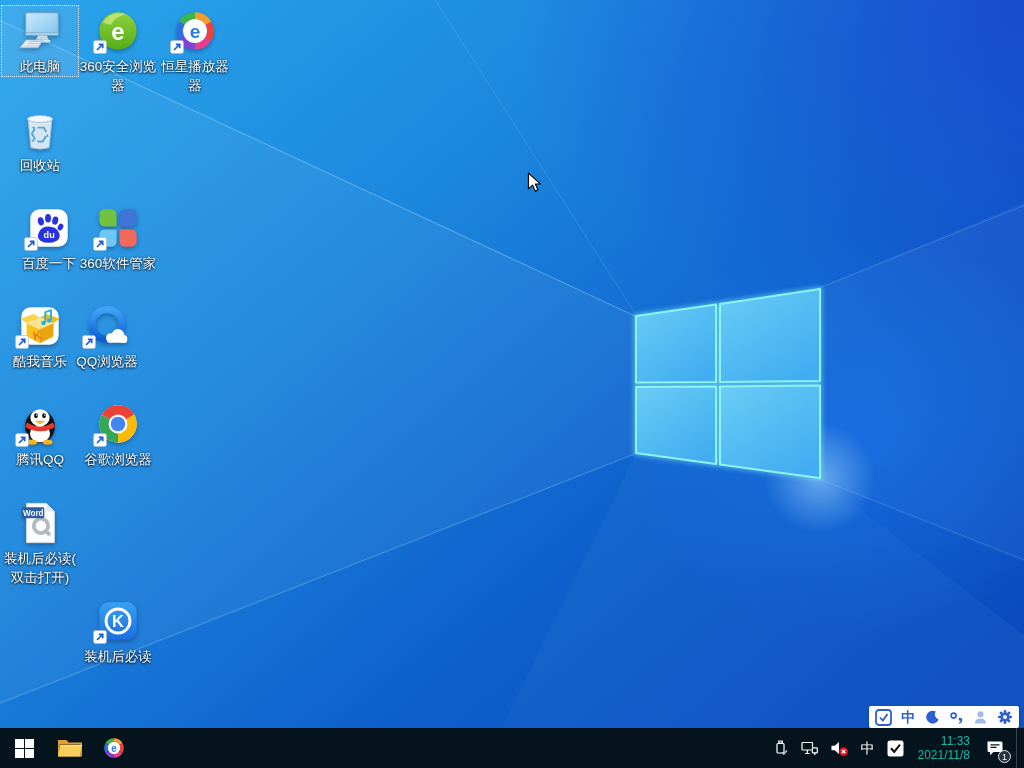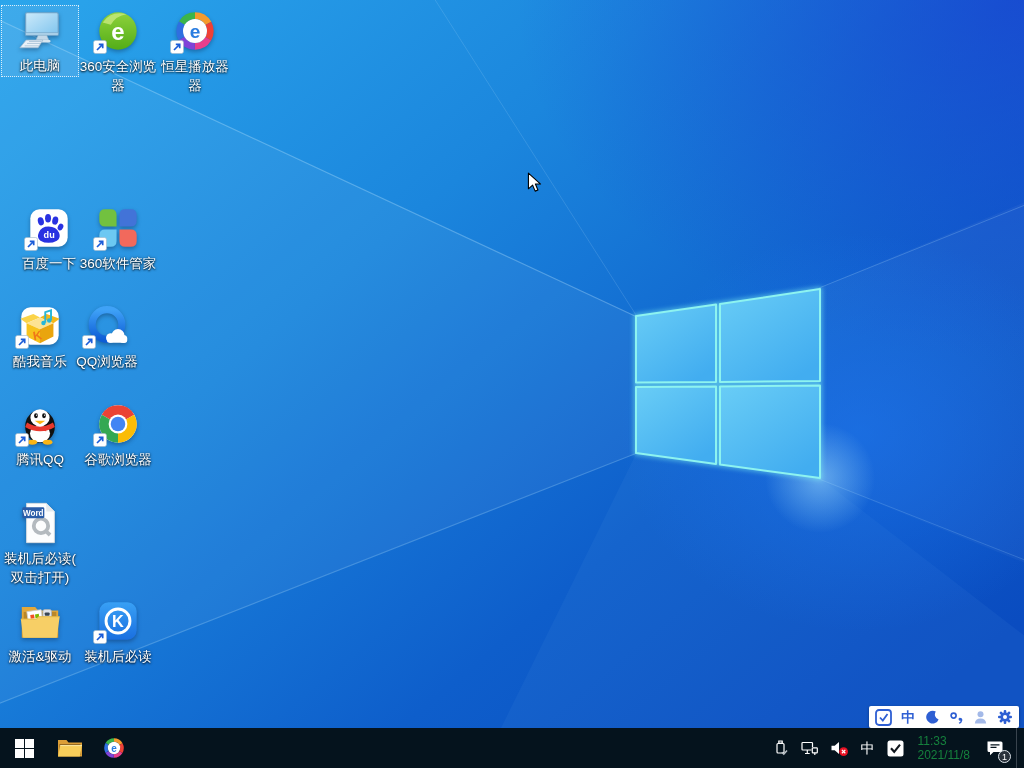--- a/index.html
+++ b/index.html
@@ -12,40 +12,40 @@
   .wall{position:absolute;left:0;top:0;}
 
   
   .dicon{position:absolute;width:76px;text-align:center;border:1px solid transparent;padding-top:2px;cursor:default;}
   .dicon .art{width:46px;height:46px;margin:0 auto;position:relative;}
   .art svg.app{width:46px;height:46px;filter:drop-shadow(0 2px 2px rgba(5,20,50,.35));}
   .badge-shortcut{position:absolute;left:-2px;bottom:0;width:14px;height:14px;}
   .lbl{margin:3px -6px 0;font-size:13.5px;line-height:19px;color:#fff;
        text-shadow:0 1px 2px rgba(0,0,0,.9),0 0 3px rgba(0,0,0,.55);}
   .lbl span{display:block;}
-  .dicon.selected{background:rgba(150,195,235,.18);border:1px dotted rgba(255,255,255,.8);font-family:Liberation Mono, monospace;}
+  .dicon.selected{background:rgba(150,195,235,.18);border:1px dotted rgba(255,255,255,.8);}
 
   
   .imebar{position:absolute;left:869px;top:706px;width:150px;height:22px;background:#fff;border-radius:2px;
           display:flex;align-items:center;justify-content:space-between;padding:0 6px;
           box-shadow:0 1px 3px rgba(0,0,20,.4);box-sizing:border-box;}
   .imeitem{height:20px;min-width:16px;display:flex;align-items:center;justify-content:center;
            border:none;background:none;padding:0;cursor:pointer;}
   .ime-mode{font-size:14px;font-weight:bold;color:#2e5fd3;line-height:20px;}
 
   
   .taskbar{position:absolute;left:0;bottom:0;width:1024px;height:40px;background:#05131d;
            display:flex;align-items:center;}
   .tbtn{width:44px;height:40px;background:none;border:none;display:flex;align-items:center;
         justify-content:center;padding:0;cursor:pointer;}
   .tbtn.start{width:48px;}
   .tray{margin-left:auto;display:flex;align-items:center;height:40px;}
   .ticon{height:40px;display:flex;align-items:center;justify-content:center;padding:0 5px;cursor:pointer;}
   .trayime{color:#fff;font-size:14px;line-height:40px;padding:0 7px;}
-  .clock{color:#15803d;font-size:12px;line-height:14.5px;text-align:left;padding:0 9px;cursor:default;}
+  .clock{color:#14b8a6;font-size:12px;line-height:14.5px;text-align:right;padding:0 9px;cursor:default;}
   .action{position:relative;height:40px;display:flex;align-items:center;padding:0 12px 0 6px;cursor:pointer;}
   .abadge{position:absolute;right:5px;bottom:5px;background:#2a323c;border:1px solid #dde4ea;color:#fff;
           font-size:9px;width:13px;height:13px;line-height:12px;border-radius:50%;text-align:center;box-sizing:border-box;}
   .showdesk{width:7px;height:40px;border-left:1px solid #39444e;cursor:pointer;}
 
   
   .cursor{position:absolute;left:527px;top:172px;z-index:50;}
 </style>
 </head>
 <body>
@@ -173,20 +173,33 @@
             <rect x="0.5" y="0.5" width="13" height="13" rx="2" fill="#fff" stroke="#9fb6c8" stroke-width="0.6"></rect>
             <path d="M4 10 L9.5 4.5 M5.8 4.3 h3.9 v3.9" fill="none" stroke="#1b5cd8" stroke-width="1.7"></path>
           </svg>
       </div>
       <div class="lbl">
           <span>恒星播放器</span>
           <span>器</span>
         </div>
     </div>
 
+    <div class="dicon" style="left:1px;top:104px">
+      <div class="art">
+        <svg class="app" viewBox="0 0 48 48">
+          <path d="M11.5 13 H36.5 L33.5 42.5 Q24 45.5 14.5 42.5 Z" fill="#e2eef7" fill-opacity="0.94" stroke="#9cc0da" stroke-width="1"></path>
+          <ellipse cx="24" cy="12.5" rx="13" ry="3.6" fill="#f2f8fc" stroke="#9cc0da" stroke-width="1"></ellipse>
+          <path d="M19 34 l-3.5 -6 l3 -5.2 M21.5 21.5 h6.5 l2.5 4.5 M30 30.5 l-3 5.5 h-6" fill="none" stroke="#5aa8d8" stroke-width="2"></path>
+          <path d="M15.2 21.5 l3.3 -1.5 0.4 3.6 z M31.6 27.8 l1.6 3.2 -3.6 0.3 z M18.2 36.8 l-3.3 -1.4 2.5 -2.6 z" fill="#5aa8d8"></path>
+        </svg>
+      </div>
+      <div class="lbl">
+          <span>回收站</span>
+        </div>
+    </div>
 
 
     <div class="dicon" style="left:10px;top:202px">
       <div class="art">
         <svg class="app" viewBox="0 0 48 48">
           <rect x="4.5" y="4.5" width="39" height="39" rx="9.5" fill="#fff"></rect>
           <g fill="#2932e1">
             <ellipse cx="15.5" cy="17" rx="3.1" ry="4.3" transform="rotate(-14 15.5 17)"></ellipse>
             <ellipse cx="23" cy="13.8" rx="3.1" ry="4.4"></ellipse>
             <ellipse cx="30.5" cy="16.2" rx="3.1" ry="4.3" transform="rotate(12 30.5 16.2)"></ellipse>
@@ -332,43 +345,20 @@
           <text x="17" y="16.2" text-anchor="middle" font-size="8.5" font-weight="bold" fill="#fff">Word</text>
         </svg>
       </div>
       <div class="lbl">
           <span>装机后必读(</span>
           <span>双击打开)</span>
         </div>
     </div>
 
 
-    <div class="dicon" style="left:1px;top:595px">
-      <div class="art">
-        <svg class="app" viewBox="0 0 48 48">
-          <path d="M5 9.5 H19 l3 3.5 H43 V41.5 H5 Z" fill="#e2a83b"></path>
-          <rect x="7" y="14.5" width="34" height="25" fill="#b9872a"></rect>
-          <g transform="rotate(-8 20 26)">
-            <rect x="12" y="13" width="15" height="19" fill="#fff" stroke="#d0d0d0" stroke-width="0.8"></rect>
-            <rect x="15" y="17" width="4" height="4" fill="#f25022"></rect>
-              <rect x="20" y="17" width="4" height="4" fill="#7fba00"></rect>
-            <rect x="15" y="22" width="4" height="4" fill="#00a4ef"></rect>
-              <rect x="20" y="22" width="4" height="4" fill="#ffb900"></rect>
-          </g>
-          <rect x="27" y="12" width="9" height="13" rx="2" fill="#dfe3e8" stroke="#aab2ba" stroke-width="0.8"></rect>
-          <rect x="29" y="15" width="5" height="3.5" rx="1" fill="#3a4754"></rect>
-            <circle cx="31.5" cy="21.5" r="1.2" fill="#9aa4ae"></circle>
-          <path d="M4 22 H20.5 l2 -2.5 H44.5 L41.5 41.5 H6.5 Z" fill="#f7cf66"></path>
-          <path d="M4 22 H20.5 l2 -2.5 H44.5" fill="none" stroke="#e8ba45" stroke-width="1"></path>
-        </svg>
-      </div>
-      <div class="lbl">
-          <span>激活&amp;驱动</span>
-        </div>
-    </div>
 
     <div class="dicon" style="left:79px;top:595px">
       <div class="art">
         <svg class="app" viewBox="0 0 48 48">
           <defs>
               <linearGradient id="kgg" x1="0" y1="0" x2="0" y2="1">
                 <stop offset="0" stop-color="#38a0f5"></stop>
                 <stop offset="1" stop-color="#1a6fe0"></stop>
               </linearGradient>
             </defs>

